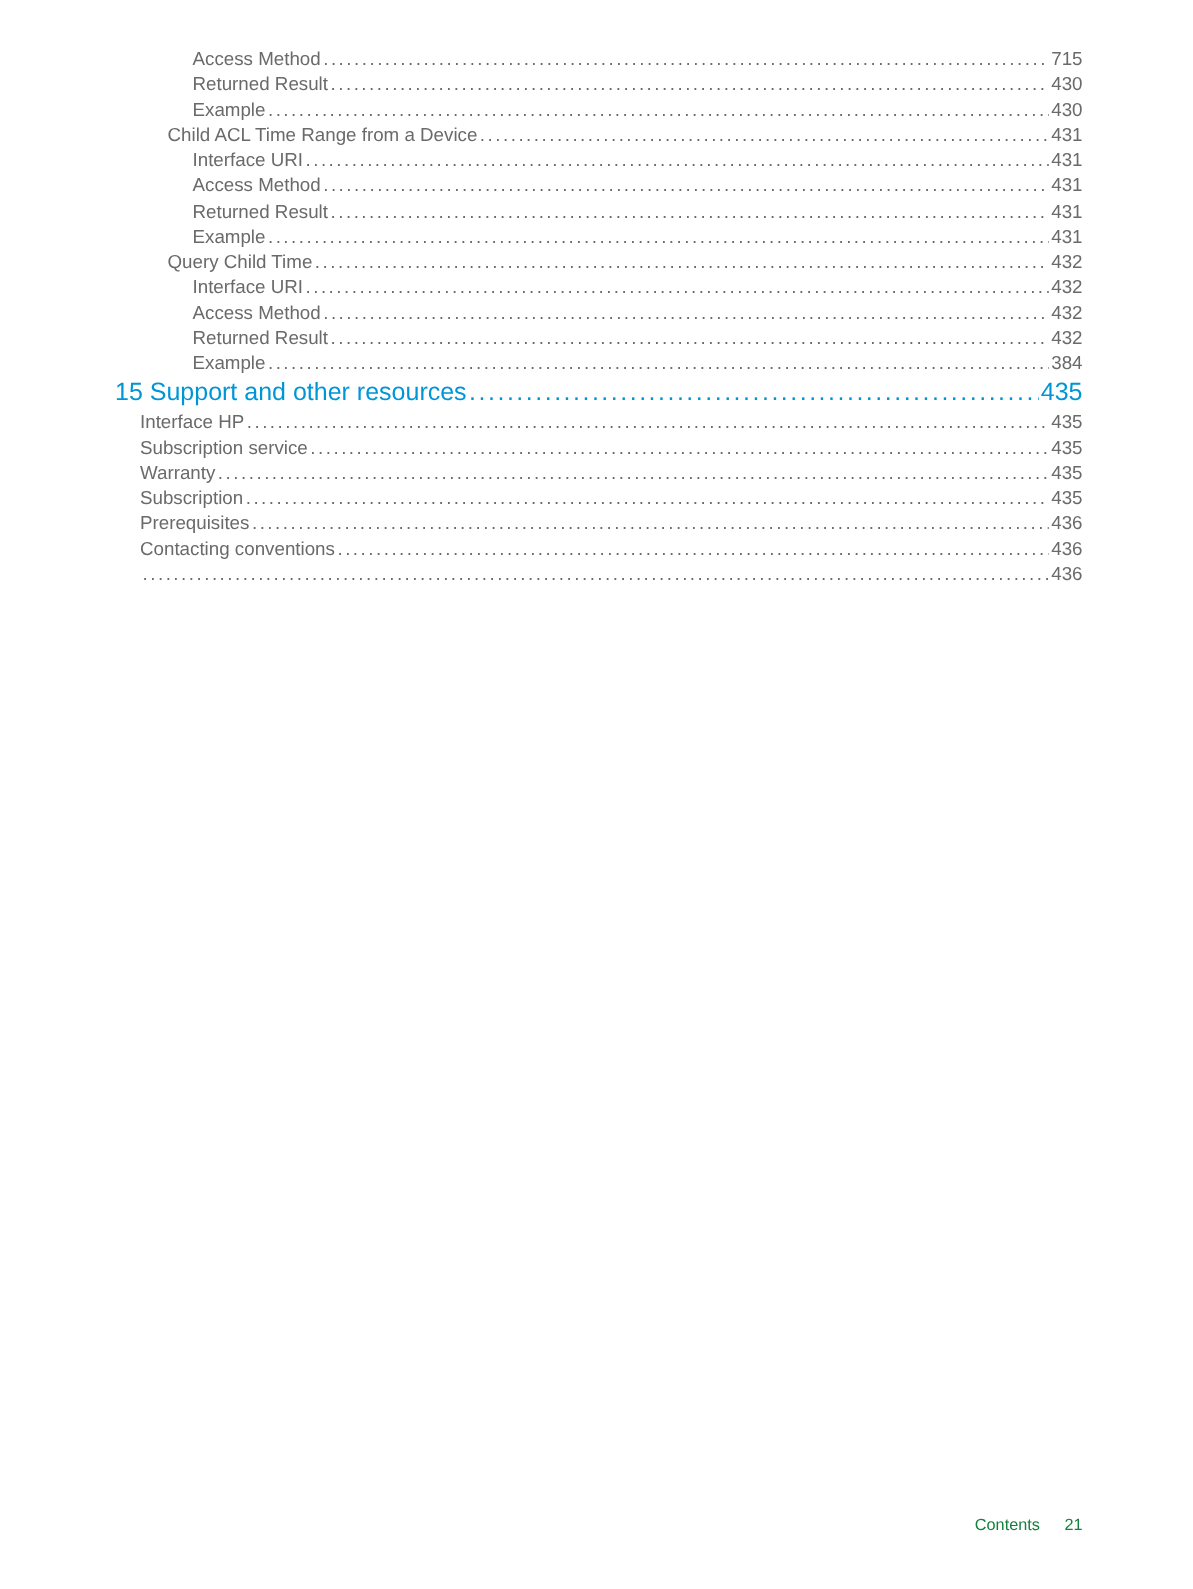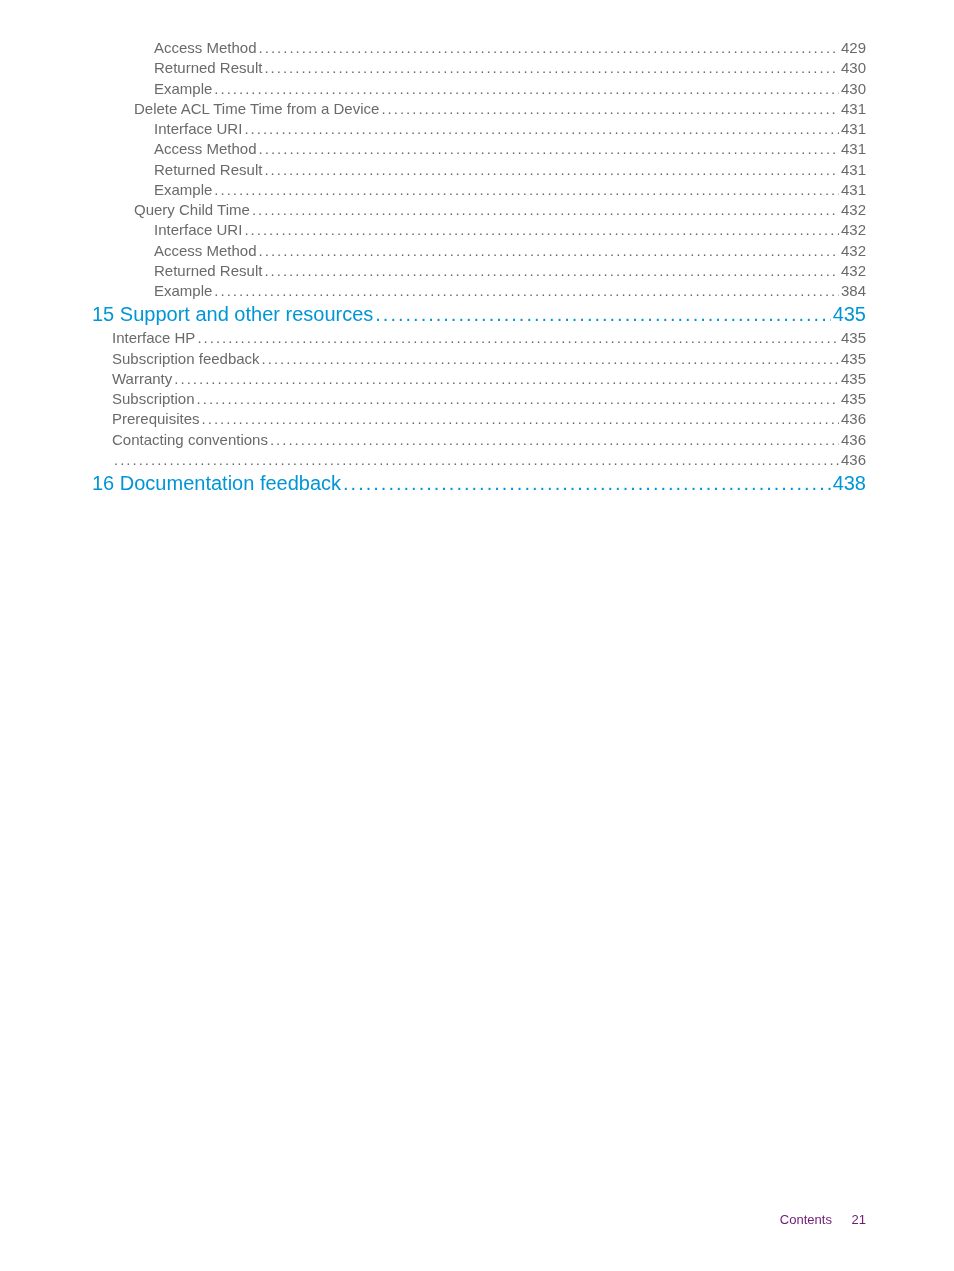--- a/index.html
+++ b/index.html
@@ -48,48 +48,48 @@
   
   .body { color: #6a6a6a; font-size: 15px; font-family: Arial, Helvetica, sans-serif; }
   .body .title, .body .page-no { color: #6a6a6a; }
 
   
   .footer {
     position: absolute;
     right: 88px;
     bottom: 44px;
     font-size: 13px;
-    color: #701a75;
+    color: #15803d;
     font-family: Arial, Helvetica, sans-serif;
   }
   .footer .lbl { margin-right: 16px; }
 </style>
 </head>
 <body>
 
 <div class="page">
   <div class="toc" id="toc">
 
   <div class="row lvl3 body">
         <span class="title">Access Method</span>
         <span class="dots"></span>
-        <span class="page-no">429</span>
+        <span class="page-no">715</span>
       </div>
       <div class="row lvl3 body">
         <span class="title">Returned Result</span>
         <span class="dots"></span>
         <span class="page-no">430</span>
       </div>
       <div class="row lvl3 body">
         <span class="title">Example</span>
         <span class="dots"></span>
         <span class="page-no">430</span>
       </div>
       <div class="row lvl2 body">
-        <span class="title">Delete ACL Time Time from a Device</span>
+        <span class="title">Child ACL Time Range from a Device</span>
         <span class="dots"></span>
         <span class="page-no">431</span>
       </div>
       <div class="row lvl3 body">
         <span class="title">Interface URI</span>
         <span class="dots"></span>
         <span class="page-no">431</span>
       </div>
       <div class="row lvl3 body">
         <span class="title">Access Method</span>
@@ -135,21 +135,21 @@
         <span class="title">15 Support and other resources</span>
         <span class="chapter-dots"></span>
         <span class="page-no">435</span>
       </div>
       <div class="row lvl1 body">
         <span class="title">Interface HP</span>
         <span class="dots"></span>
         <span class="page-no">435</span>
       </div>
       <div class="row lvl1 body">
-        <span class="title">Subscription feedback</span>
+        <span class="title">Subscription service</span>
         <span class="dots"></span>
         <span class="page-no">435</span>
       </div>
       <div class="row lvl1 body">
         <span class="title">Warranty</span>
         <span class="dots"></span>
         <span class="page-no">435</span>
       </div>
       <div class="row lvl1 body">
         <span class="title">Subscription</span>
@@ -163,24 +163,19 @@
       </div>
       <div class="row lvl1 body">
         <span class="title">Contacting conventions</span>
         <span class="dots"></span>
         <span class="page-no">436</span>
       </div>
       <div class="row lvl1 body">
         <span class="dots"></span>
         <span class="page-no">436</span>
       </div>
-      <div class="row lvl0 chapter">
-        <span class="title">16 Documentation feedback</span>
-        <span class="chapter-dots"></span>
-        <span class="page-no">438</span>
-      </div>
     </div>
 </div>
 
 <div class="footer">
   <span class="lbl">Contents</span>
   <span>21</span>
 </div>
 
 </body></html>

